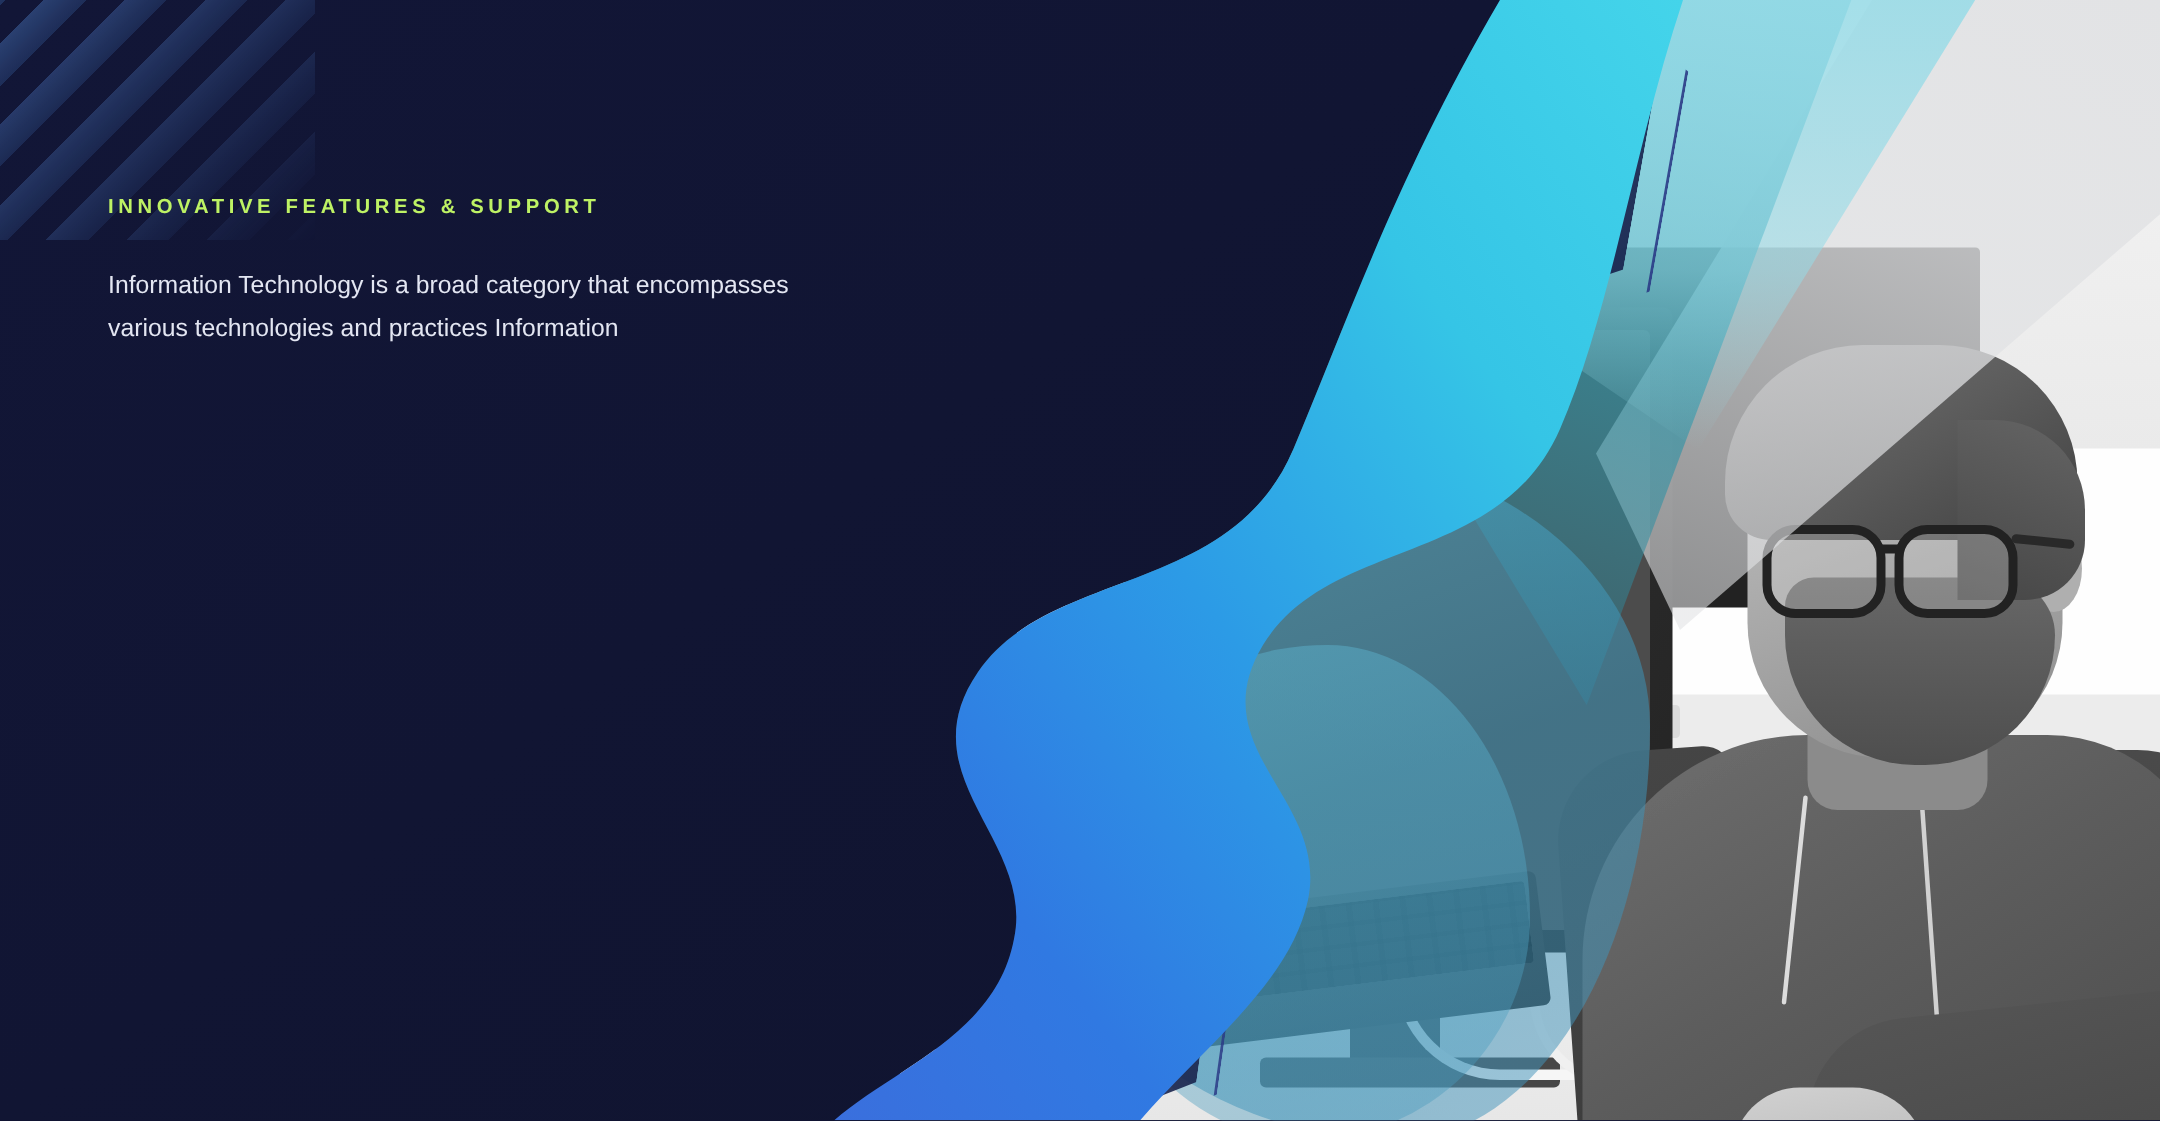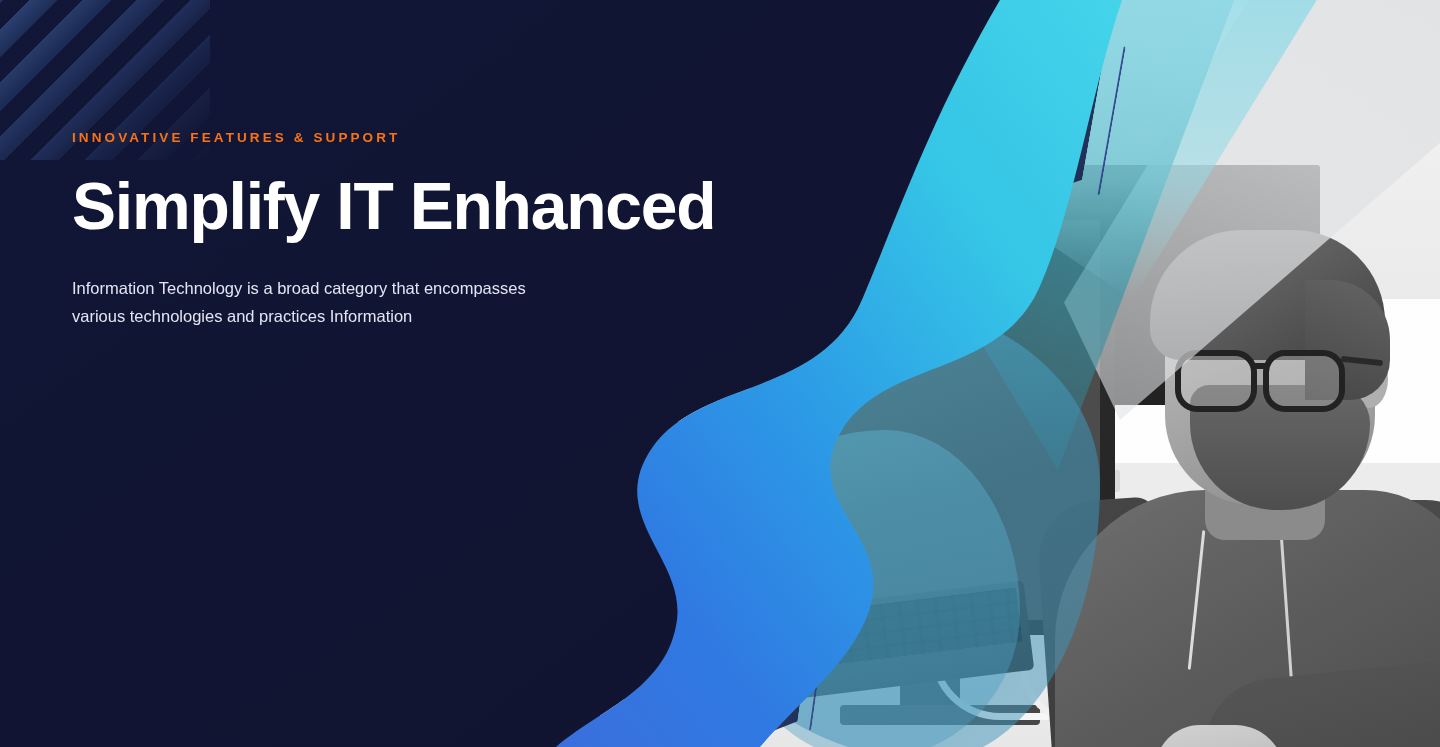--- a/index.html
+++ b/index.html
@@ -200,21 +200,21 @@
       );
     -webkit-mask-image:linear-gradient(135deg, rgba(0,0,0,1) 0%, rgba(0,0,0,.55) 55%, rgba(0,0,0,0) 100%);
     mask-image:linear-gradient(135deg, rgba(0,0,0,1) 0%, rgba(0,0,0,.55) 55%, rgba(0,0,0,0) 100%);
   }
 
   
   .content{
     position:absolute; left:72px; top:130px; width:700px; z-index:40;
   }
   .eyebrow{
-    color:#f97316;
+    color:#bef264;
     font-size:13.5px;
     font-weight:bold;
     letter-spacing:3.1px;
     text-transform:uppercase;
     line-height:1.2;
     margin-bottom:24px;
     white-space:nowrap;
   }
   .headline{
     color:#ffffff;
@@ -332,21 +332,20 @@
                C 886,358 1000,378 1040,286
                C 1074,208 1090,96 1122,0 Z" fill="url(#waveGrad)"></path>
     </svg>
   </div>
 
   <div class="stripes"></div>
 
   <div class="content">
     <div class="eyebrow">INNOVATIVE FEATURES &amp; SUPPORT</div>
     <h1 class="headline">
-      <span class="ln">Simplify IT Enhanced</span>
     </h1>
     <p class="subcopy">
       <span class="ln">Information Technology is a broad category that encompasses</span>
       <span class="ln">various technologies and practices Information</span>
     </p>
   </div>
 
 </div>
 
 </body></html>

